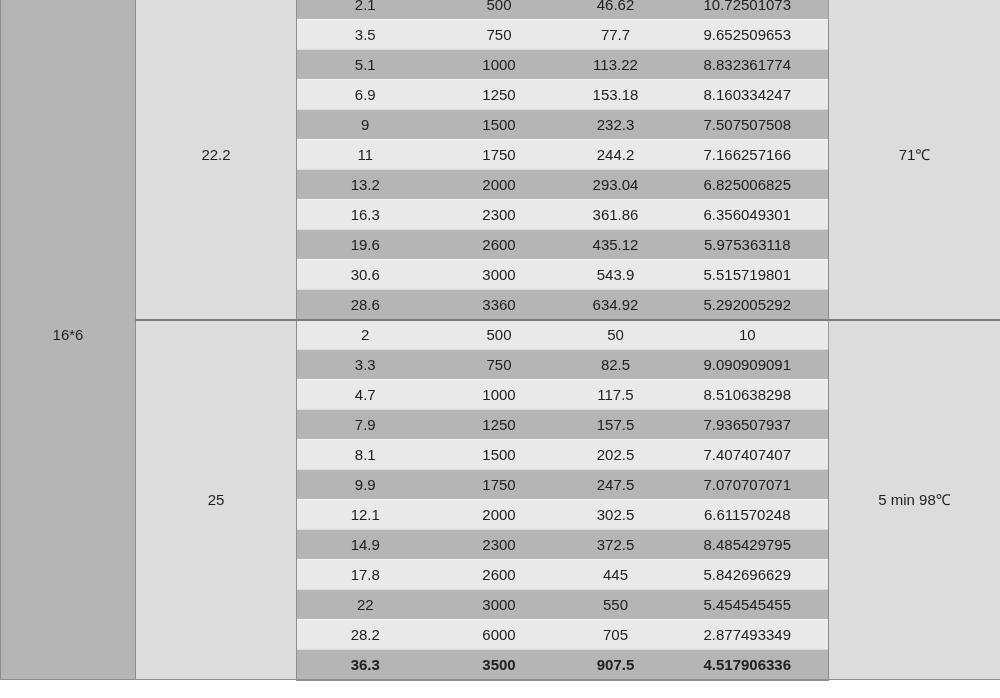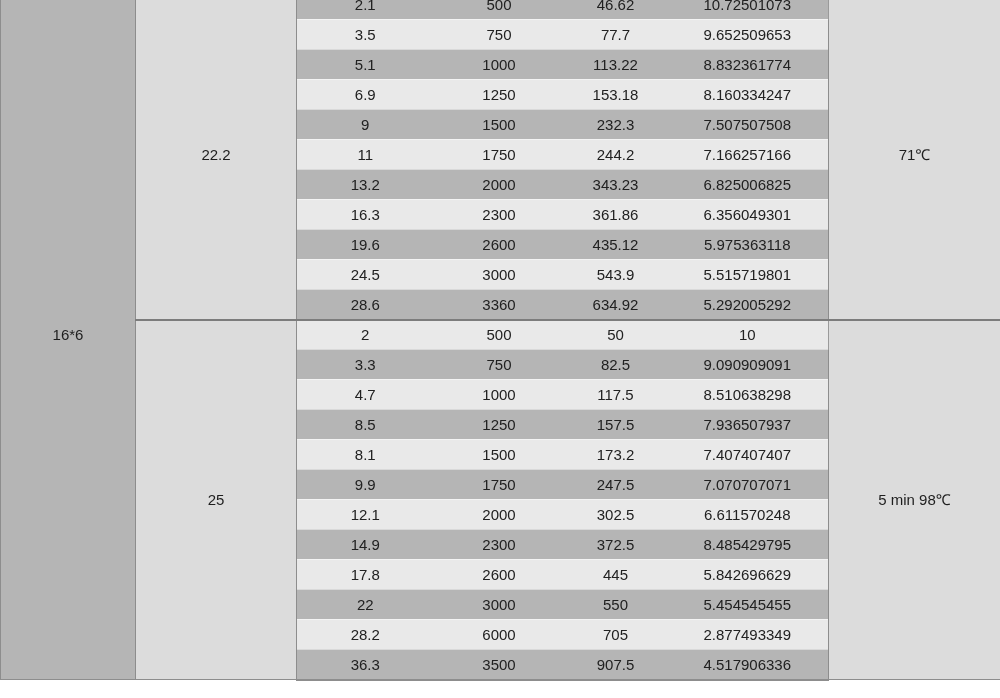--- a/index.html
+++ b/index.html
@@ -109,21 +109,21 @@
   
   tr.row-dark  .dcell { border-top: 1px solid #d9d9d9; }
   tr.row-light .dcell { border-top: 1px solid #f4f4f4; }
 
   
   tr.block-start .dcell,
   tr.block-start .cell-group,
   tr.block-start .cell-temp { border-top: 2px solid #7c7c7c; }
 
   
-  tr.last-row td { border-bottom: 2px solid #8d8d8d; }
+  tr.last-row td { border-bottom: 2px solid #8d8d8d; font-weight: bold; }
 
   .bottom-strip {
     position: absolute;
     left: 0;
     top: 691px;
     width: 1000px;
     height: 7px;
     background: #ffffff;
   }
 </style>
@@ -178,37 +178,37 @@
           </tr>
           <tr class="row-light">
             <td class="dcell sep-l">11</td>
             <td class="dcell ">1750</td>
             <td class="dcell ">244.2</td>
             <td class="dcell sep-r">7.166257166</td>
           </tr>
           <tr class="row-dark">
             <td class="dcell sep-l">13.2</td>
             <td class="dcell ">2000</td>
-            <td class="dcell ">343.23</td>
+            <td class="dcell ">293.04</td>
             <td class="dcell sep-r">6.825006825</td>
           </tr>
           <tr class="row-light">
             <td class="dcell sep-l">16.3</td>
             <td class="dcell ">2300</td>
             <td class="dcell ">361.86</td>
             <td class="dcell sep-r">6.356049301</td>
           </tr>
           <tr class="row-dark">
             <td class="dcell sep-l">19.6</td>
             <td class="dcell ">2600</td>
             <td class="dcell ">435.12</td>
             <td class="dcell sep-r">5.975363118</td>
           </tr>
           <tr class="row-light">
-            <td class="dcell sep-l">24.5</td>
+            <td class="dcell sep-l">30.6</td>
             <td class="dcell ">3000</td>
             <td class="dcell ">543.9</td>
             <td class="dcell sep-r">5.515719801</td>
           </tr>
           <tr class="row-dark">
             <td class="dcell sep-l">28.6</td>
             <td class="dcell ">3360</td>
             <td class="dcell ">634.92</td>
             <td class="dcell sep-r">5.292005292</td>
           </tr>
@@ -226,29 +226,29 @@
             <td class="dcell ">82.5</td>
             <td class="dcell sep-r">9.090909091</td>
           </tr>
           <tr class="row-light">
             <td class="dcell sep-l">4.7</td>
             <td class="dcell ">1000</td>
             <td class="dcell ">117.5</td>
             <td class="dcell sep-r">8.510638298</td>
           </tr>
           <tr class="row-dark">
-            <td class="dcell sep-l">8.5</td>
+            <td class="dcell sep-l">7.9</td>
             <td class="dcell ">1250</td>
             <td class="dcell ">157.5</td>
             <td class="dcell sep-r">7.936507937</td>
           </tr>
           <tr class="row-light">
             <td class="dcell sep-l">8.1</td>
             <td class="dcell ">1500</td>
-            <td class="dcell ">173.2</td>
+            <td class="dcell ">202.5</td>
             <td class="dcell sep-r">7.407407407</td>
           </tr>
           <tr class="row-dark">
             <td class="dcell sep-l">9.9</td>
             <td class="dcell ">1750</td>
             <td class="dcell ">247.5</td>
             <td class="dcell sep-r">7.070707071</td>
           </tr>
           <tr class="row-light">
             <td class="dcell sep-l">12.1</td>

